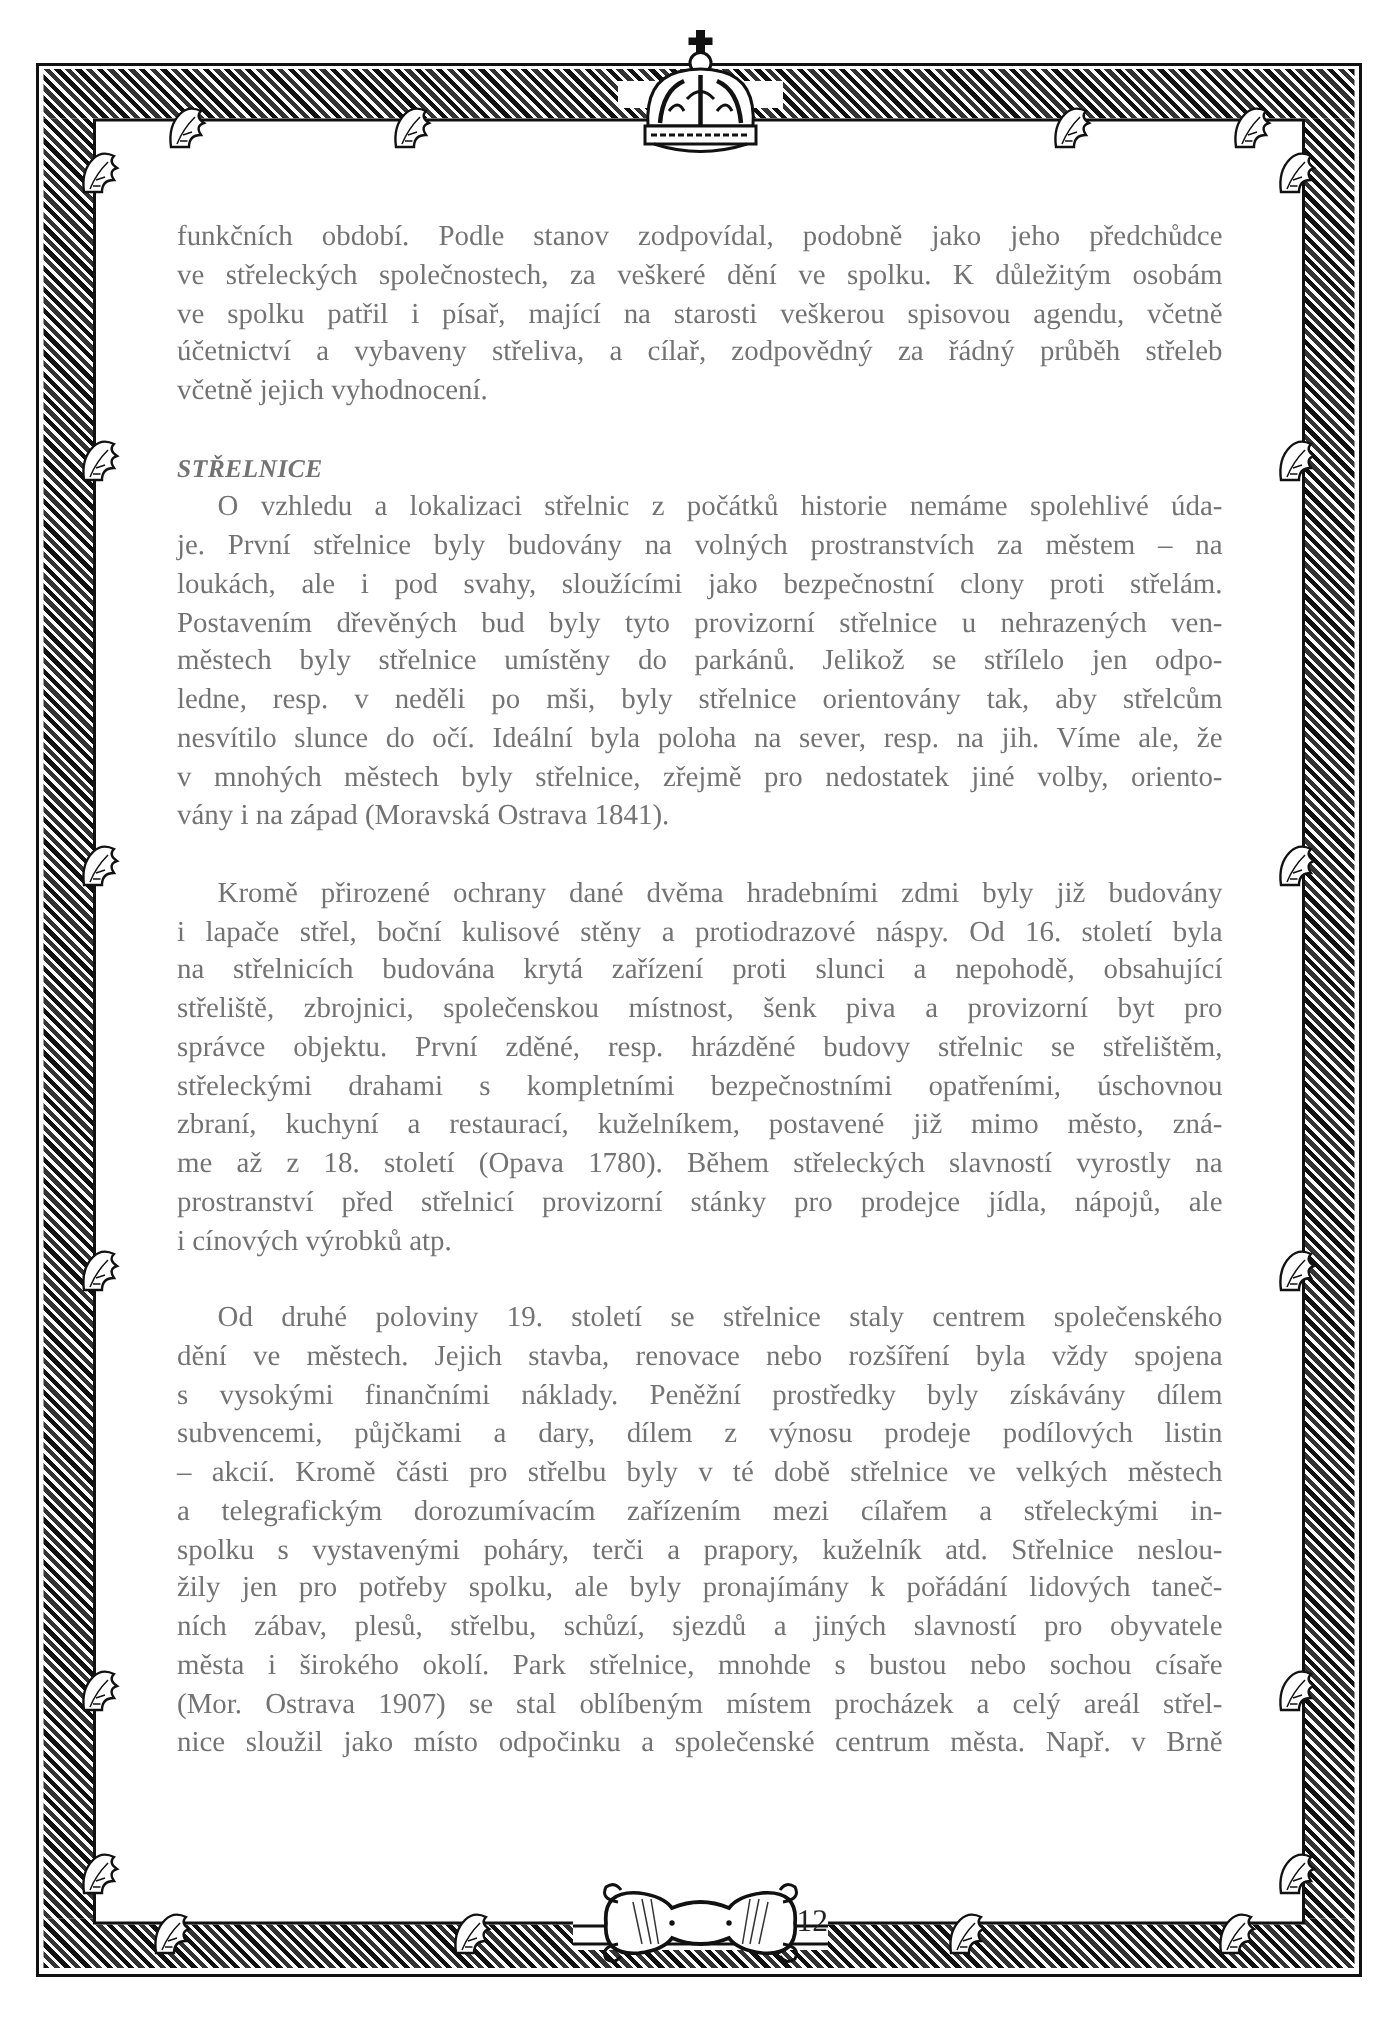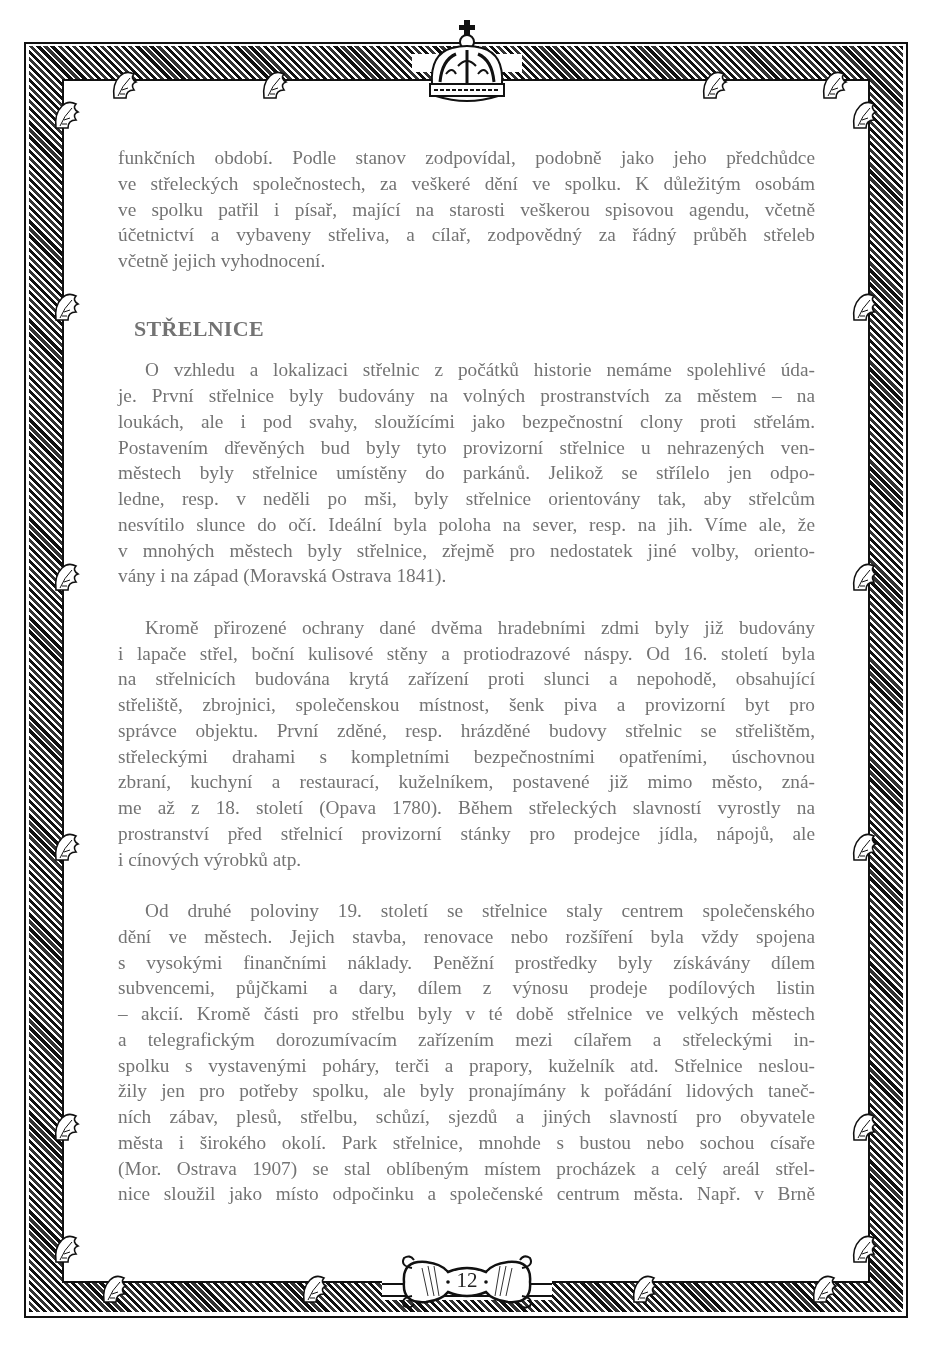--- a/index.html
+++ b/index.html
@@ -12,26 +12,26 @@
     border-image: repeating-linear-gradient(45deg,#111 0 3px,#fff 3px 5px,#333 5px 8px,#fff 8px 10px) 33;
   }
   .frame-inner { position:absolute; left:62px; top:79px; width:808px; height:1204px; border:2px solid #111; box-sizing:border-box; background:#fff; }
   .leaf { position:absolute; width:30px; height:34px; }
   .leaf svg { width:100%; height:100%; }
 
   .crown { position:absolute; left:412px; top:14px; width:110px; height:100px; }
   .crown svg { width:100%; height:100%; }
   .cartouche { position:absolute; left:382px; top:1250px; width:170px; height:64px; }
   .cartouche svg { position:absolute; left:0; top:0; width:100%; height:100%; }
-  .page-number { position:absolute; left:0; right:0; top:18px; text-align:center; font-family:"Liberation Serif", serif; font-size:21px; color:#222; }
+  .page-number { position:absolute; left:0; right:0; top:18px; text-align:right; font-family:"Liberation Serif", serif; font-size:21px; color:#222; }
 
   
   .content { position:absolute; left:118px; top:145px; width:697px; font-family:"Liberation Serif", serif; font-size:19.3px; line-height:25.75px; color:#737373; }
   .content .gap { height:25.75px; }
-  .content h2 { margin:16px; font-family:"Liberation Serif", serif; font-weight:bold; font-size:22px; line-height:25.75px; letter-spacing:0.3px; }
+  .content h2 { margin:0; font-family:"Liberation Serif", serif; font-weight:bold; font-size:17px; line-height:25.75px; letter-spacing:0.3px;font-style:italic; }
   .line { display:block; text-align:justify; text-align-last:justify; white-space:nowrap; }
   .line.last { text-align-last:left; }
   .line.ind { padding-left:27px; }
 </style>
 </head>
 <body>
 
 <div class="frame-outer"></div>
 <div class="frame-band"></div>
 <div class="frame-inner"></div>

